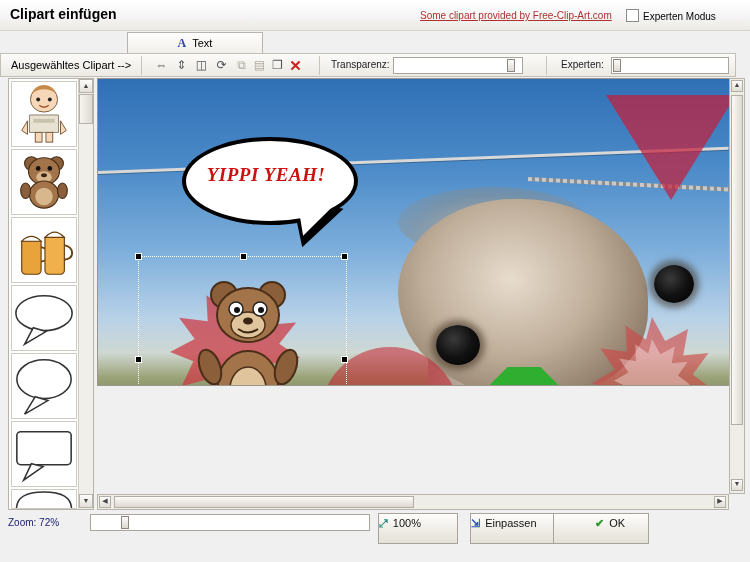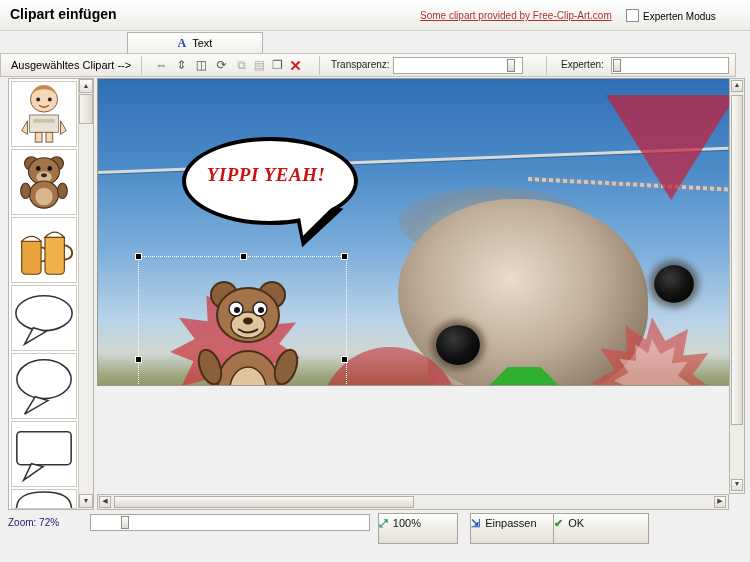--- a/index.html
+++ b/index.html
@@ -655,17 +655,17 @@
   <div class="zoom-track">
     <div class="slider-thumb" style="left:30px;"></div>
   </div>
 
   <div class="btn" style="left:378px; width:80px;">
     <span class="gl teal">⤢</span><span>100%</span>
   </div>
   <div class="btn" style="left:446px; width:110px;margin-left:24px;">
     <span class="gl blue">⇲</span><span>Einpassen</span>
   </div>
-  <div class="btn" style="left:553px; width:96px;">
+  <div class="btn" style="left:553px; width:96px;padding-left:41px;">
     <span class="gl green">✔</span><span>OK</span>
   </div>
 
 </div>
 
 </body></html>

